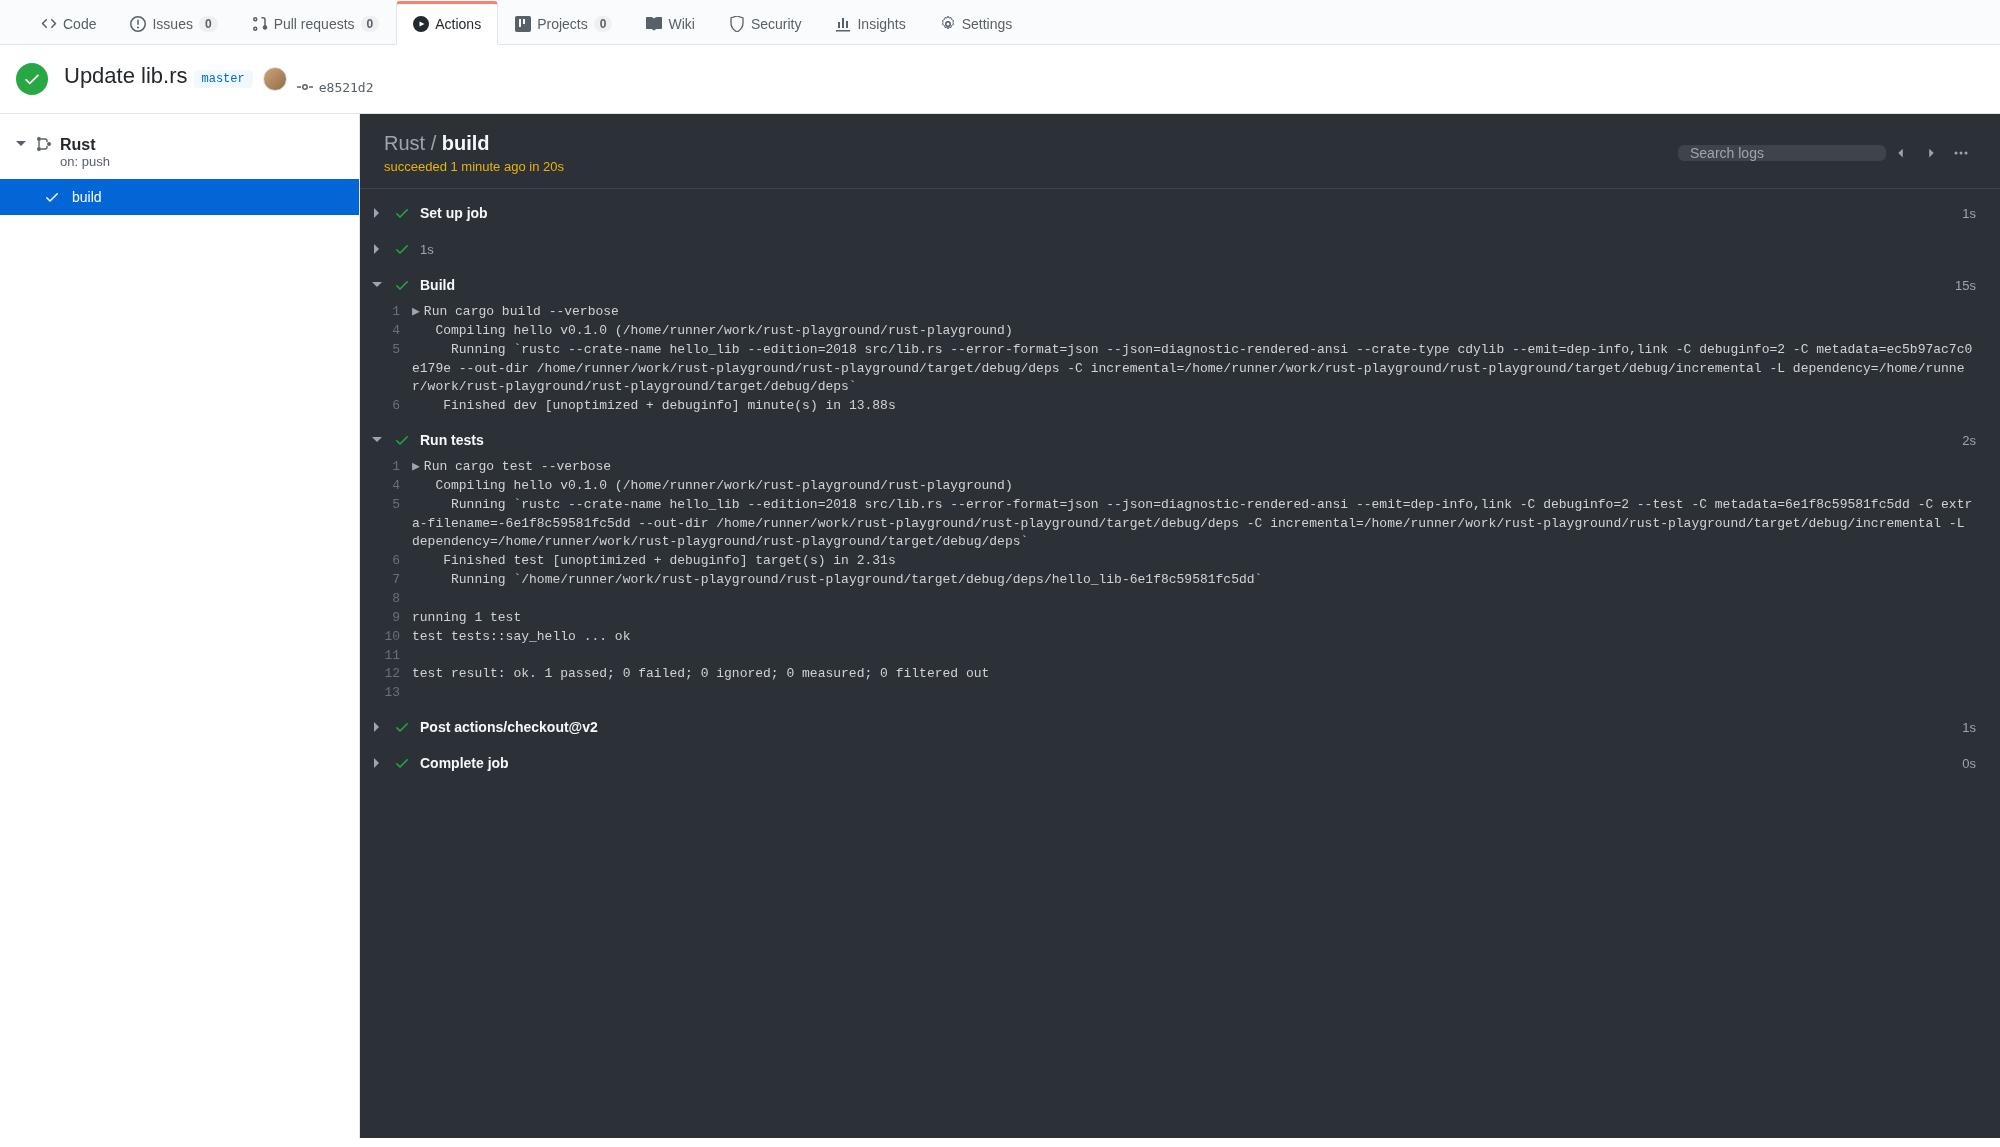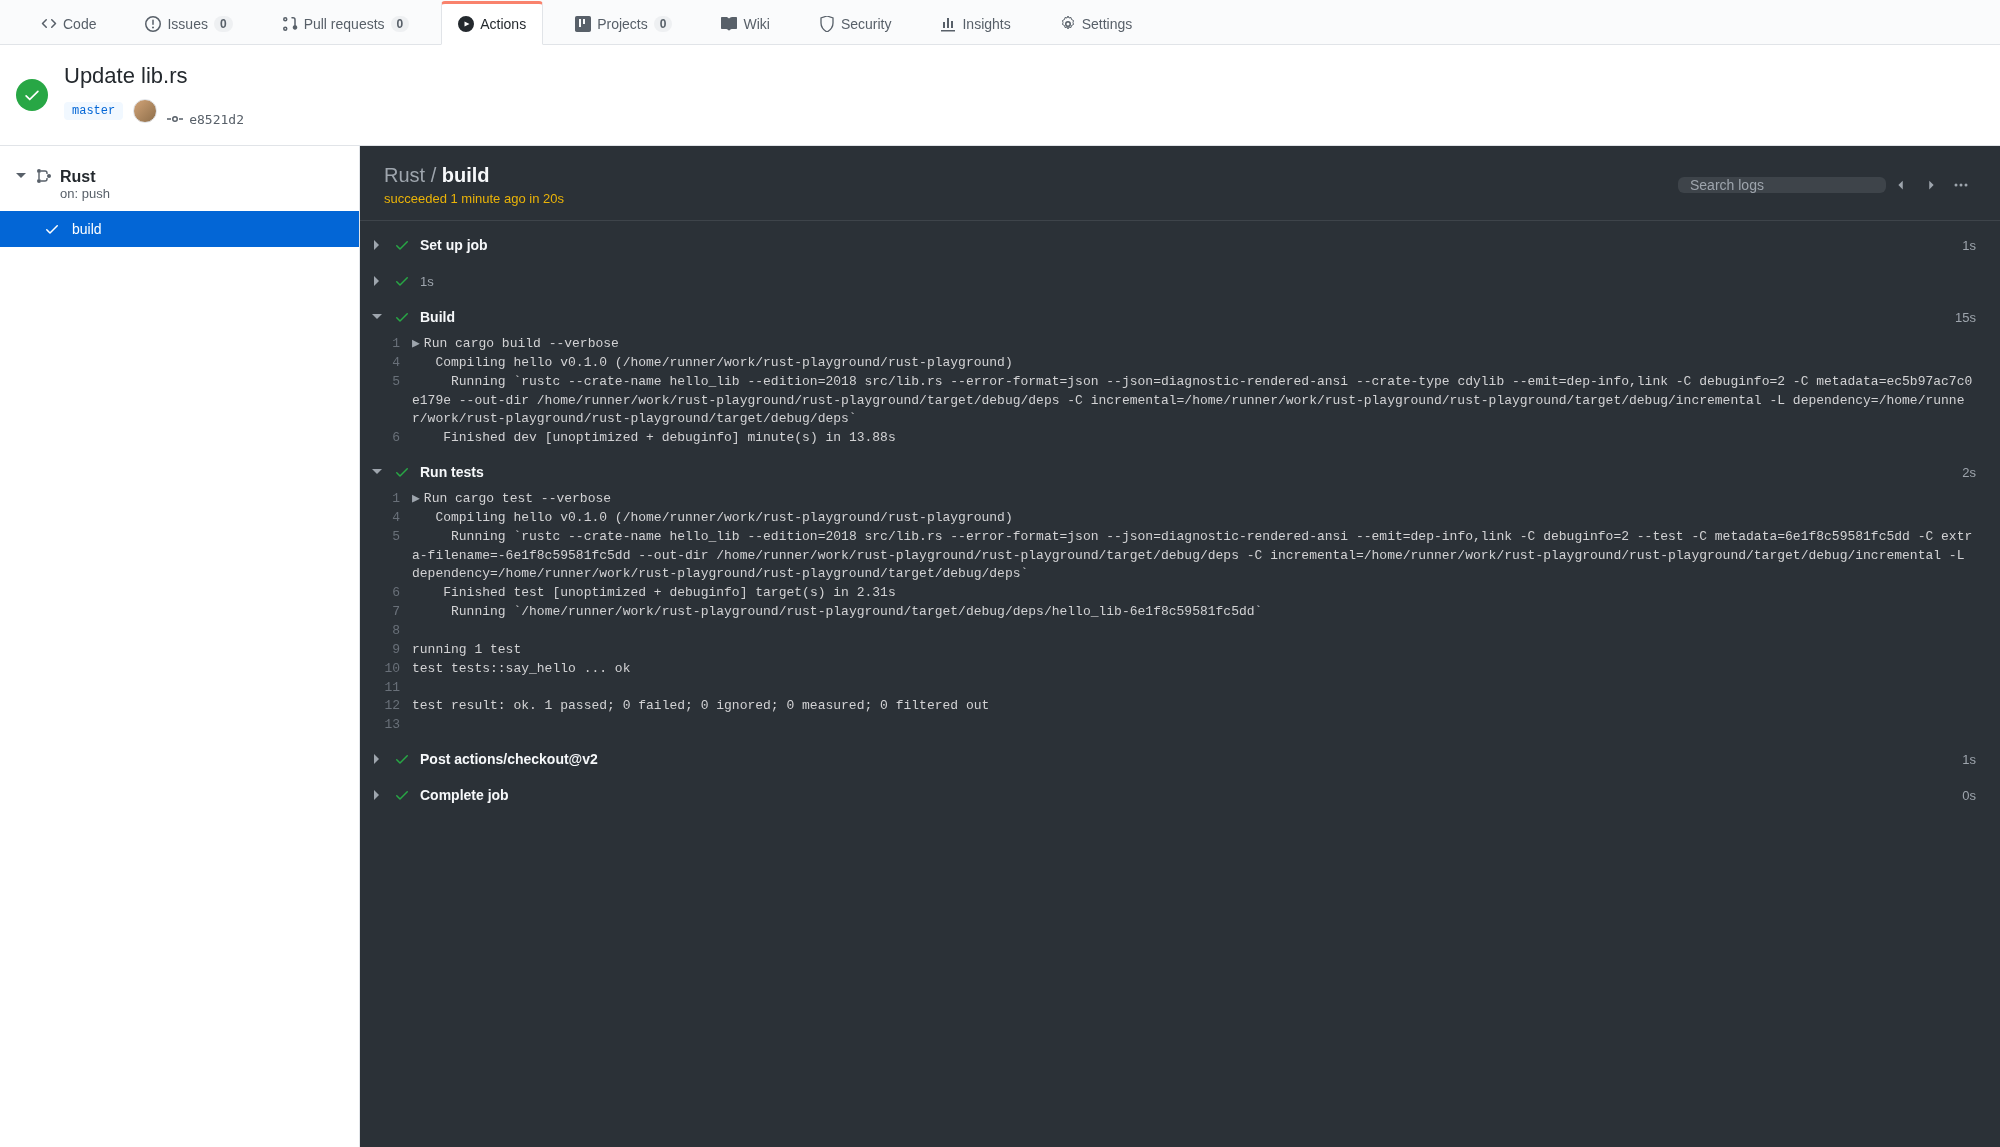--- a/index.html
+++ b/index.html
@@ -8,21 +8,21 @@
     font-size: 14px;
     color: #24292e;
     background: #fff;
   }
   
   .repo-nav {
     display: flex;
     align-items: center;
     border-bottom: 1px solid #e1e4e8;
     padding: 0 24px;
-    gap: 15px;
+    gap: 0;
     background: #fafbfc;
   }
   .repo-nav .tab {
     display: flex;
     align-items: center;
     padding: 12px 16px;
     color: #586069;
     cursor: pointer;
     gap: 6px;
     border: 1px solid transparent;
@@ -56,21 +56,21 @@
     gap: 16px;
     border-bottom: 1px solid #e1e4e8;
   }
   .status-circle {
     width: 32px; height: 32px;
     background: #28a745;
     border-radius: 50%;
     display: flex; align-items: center; justify-content: center;
   }
   .status-circle svg { fill: #fff; }
-  .run-title-block { display:flex; flex-direction:column; gap:6px; }
+  .run-title-block { display:flex; gap:6px; }
   .run-title { font-size: 22px; font-weight: 400; color:#24292e; }
   .run-meta { display:flex; align-items:center; gap:10px; }
   .branch-chip {
     background: #f1f8ff;
     color: #0366d6;
     font-family: SFMono-Regular, Consolas, "Liberation Mono", Menlo, monospace;
     font-size: 12px;
     padding: 2px 8px;
     border-radius: 4px;
     text-align: center;

